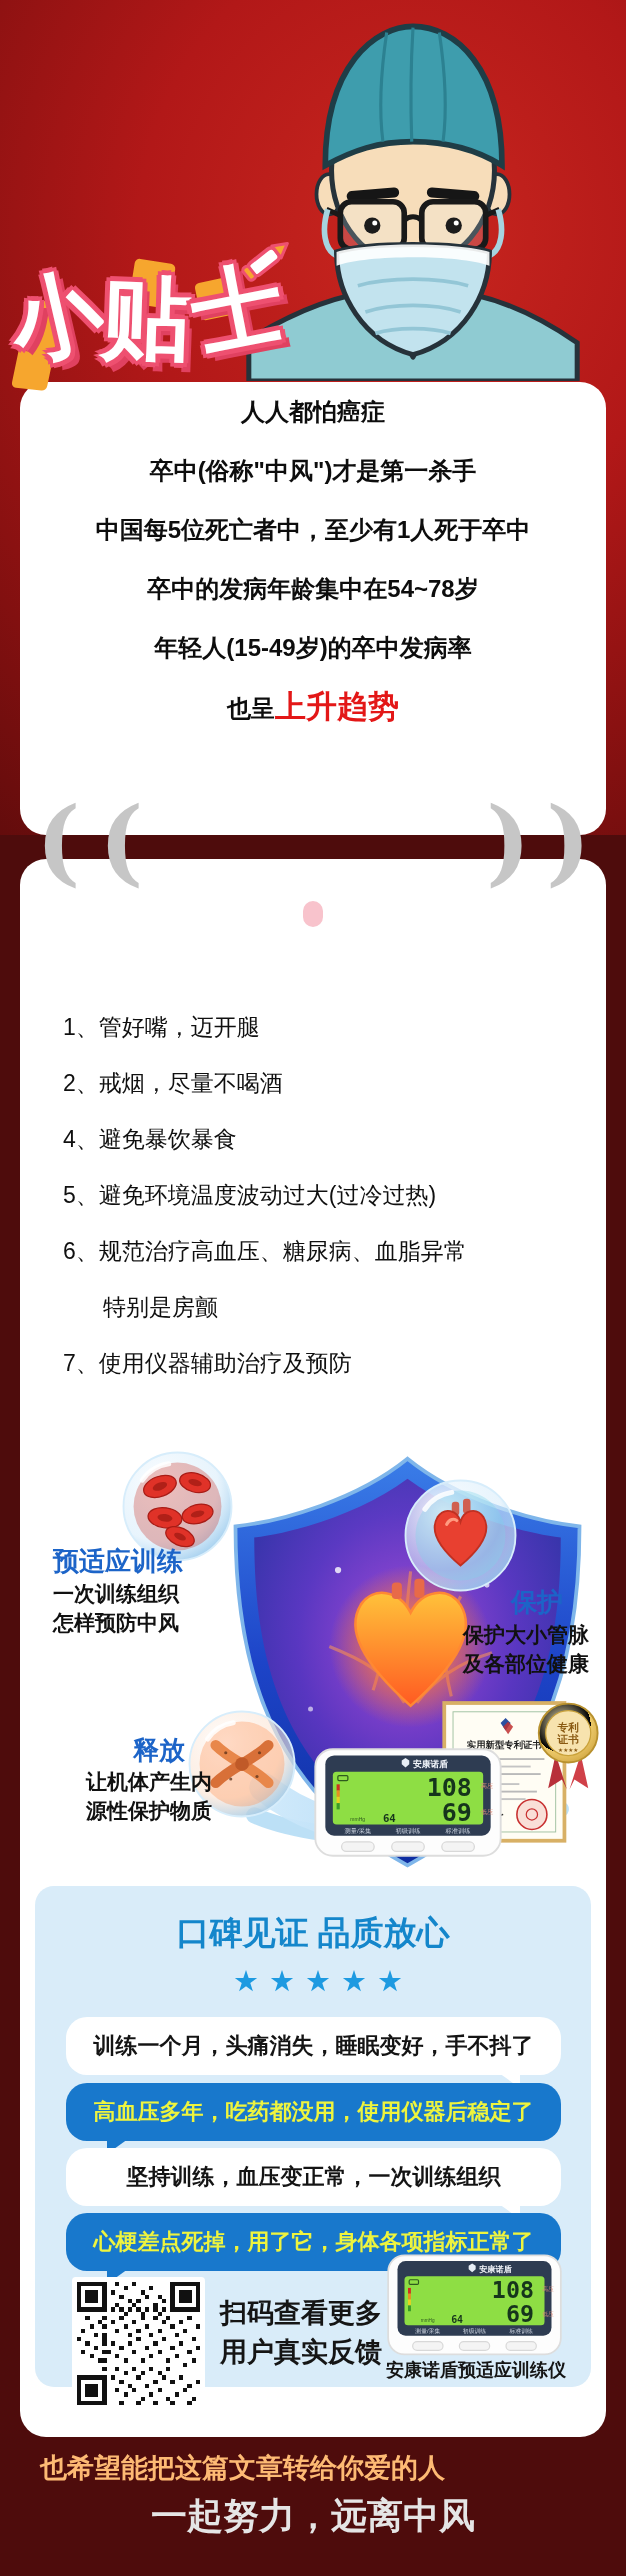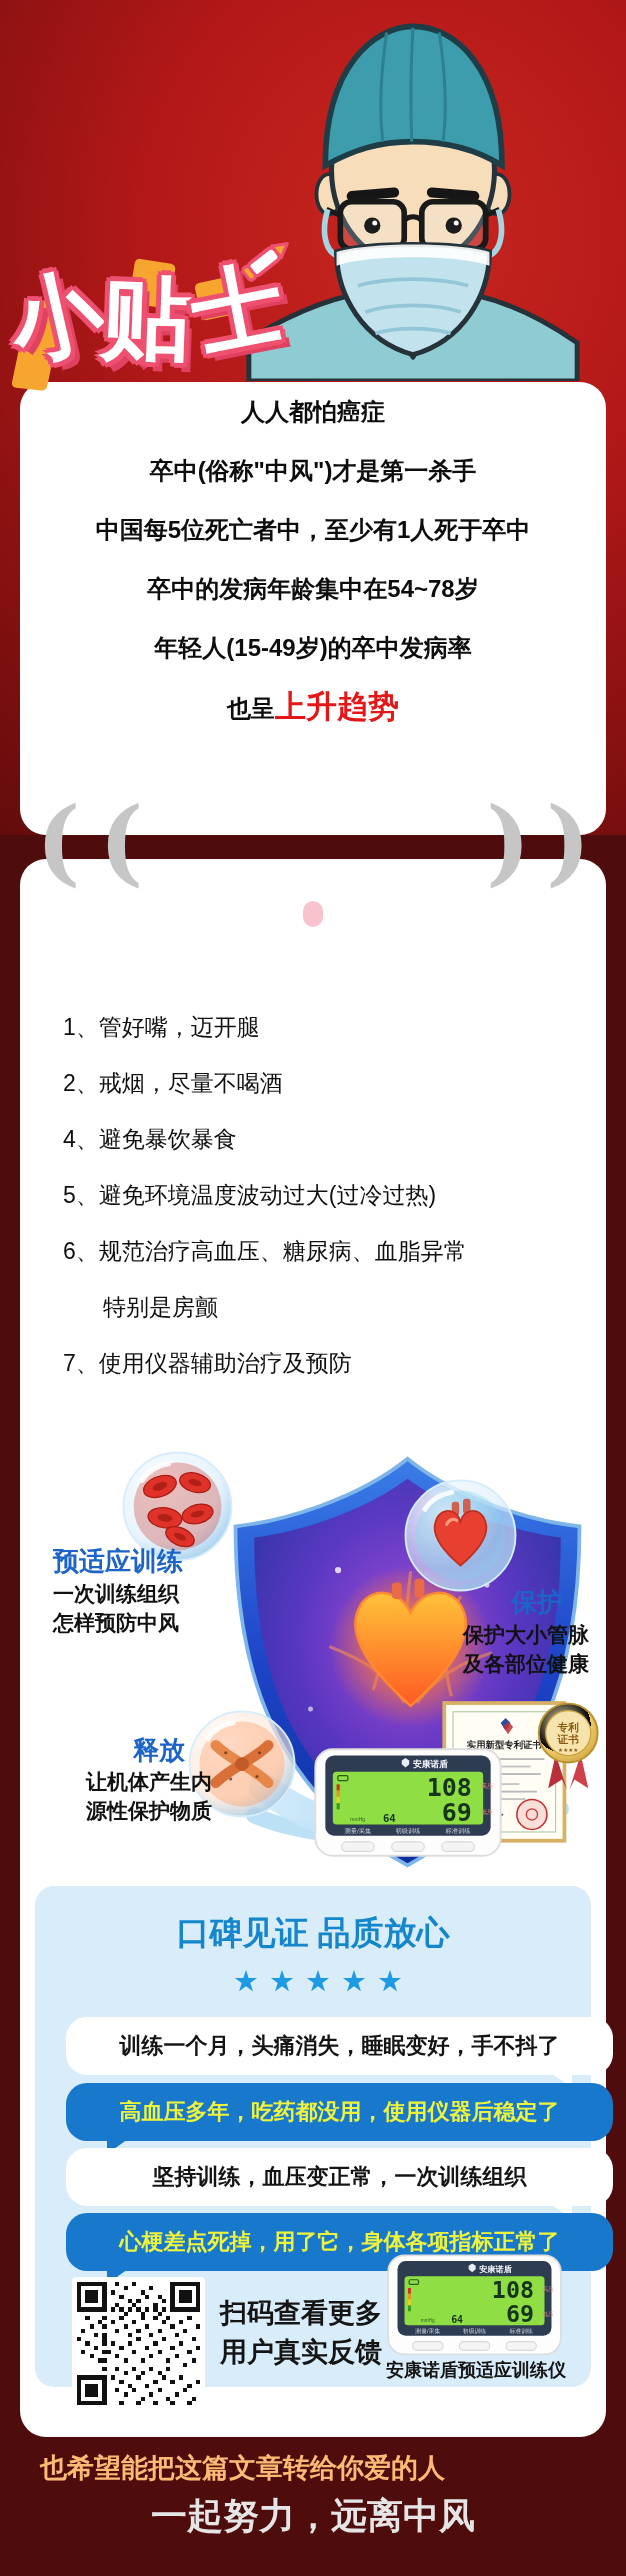--- a/index.html
+++ b/index.html
@@ -52,21 +52,21 @@
   .ill-desc{position:absolute;z-index:5;font-size:21px;font-weight:600;color:#111;line-height:29px;white-space:nowrap;}
   .t1{left:53px;top:1544px;} .d1{left:53px;top:1579px;}
   .t2{left:463px;top:1585px;margin-left:48px;} .d2{left:463px;top:1620px;}
   .t3{left:133px;top:1733px;} .d3{left:86px;top:1767px;}
   .cert{position:absolute;left:438px;top:1694px;z-index:4;}
   .device-big{position:absolute;left:314px;top:1748px;z-index:5;}
   
   .wom-panel{position:absolute;left:35px;top:1886px;width:556px;height:501px;background:#d9ecf9;border-radius:19px;z-index:3;}
   .wom-title{position:absolute;left:0;top:1911px;width:626px;text-align:center;font-size:33px;font-weight:800;color:#1486cb;z-index:4;}
   .stars{position:absolute;left:10px;top:1964px;width:626px;text-align:center;font-size:29px;color:#1d9ae1;letter-spacing:10px;z-index:4;}
-  .bubble{position:absolute;left:66px;width:547px;height:58px;border-radius:21px;z-index:4;
+  .bubble{position:absolute;left:66px;width:495px;height:58px;border-radius:21px;z-index:4;
     display:flex;align-items:center;justify-content:center;font-size:22px;font-weight:600;white-space:nowrap;}
   .bubble.light{background:#ffffff;color:#141414;}
   .bubble.dark{background:#1878cc;color:#eef43e;}
   .bubble.light::after{content:"";position:absolute;right:41px;bottom:-12.5px;width:0;height:0;
     border-left:21px solid transparent;border-top:15px solid #ffffff;}
   .bubble.dark::after{content:"";position:absolute;left:41px;bottom:-12.5px;width:0;height:0;
     border-right:21px solid transparent;border-top:15px solid #1878cc;}
   .bb1{top:2017px;} .bb2{top:2083px;} .bb3{top:2148px;} .bb4{top:2213px;}
   .qr-box{position:absolute;left:72px;top:2277px;width:133px;height:133px;background:#fff;border-radius:3.8px;z-index:4;}
   .qr-box svg{position:absolute;left:5px;top:5px;}

